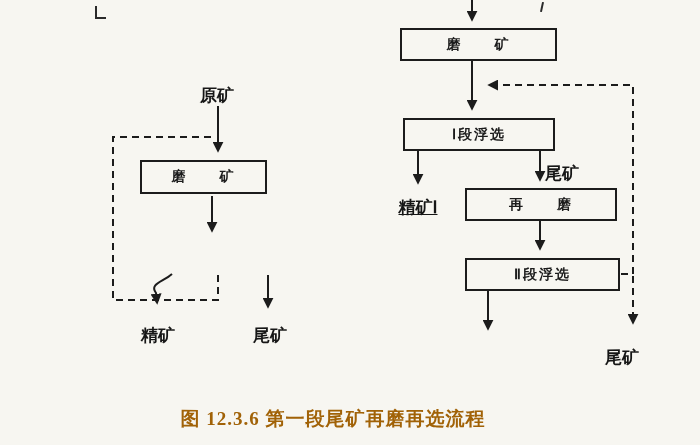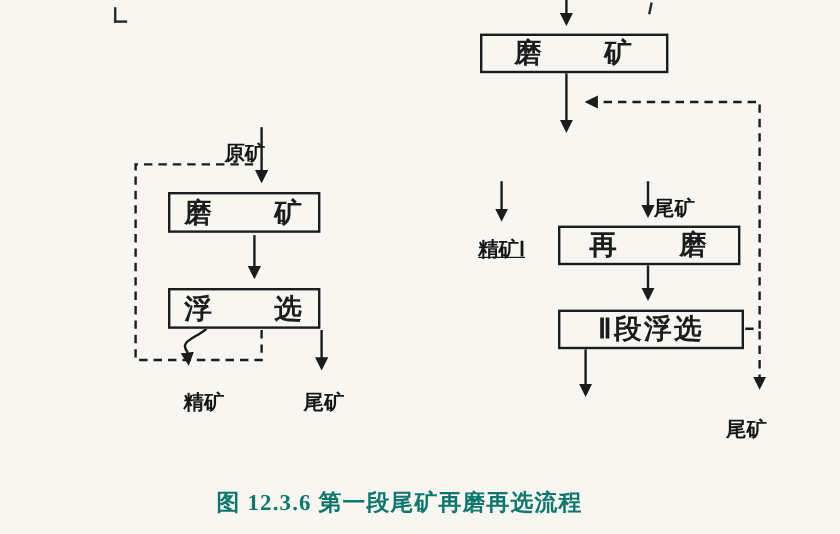--- a/index.html
+++ b/index.html
@@ -11,39 +11,39 @@
     overflow:hidden;
     font-family:"Liberation Sans", sans-serif;
     color:#1c1c1c;
   }
   svg.lines{position:absolute;left:0;top:0;}
   .box{
     position:absolute;
     border:2px solid #1c1c1c;
     background:#f7f6f1;
     display:flex;align-items:center;justify-content:center;
-    font-weight:bold;font-size:23px;letter-spacing:2px;
+    font-weight:bold;font-size:14px;letter-spacing:2px;
     color:#1c1c1c;
     box-sizing:border-box;
   }
   .lbl{
     position:absolute;
     font-weight:bold;font-size:17px;
     color:#161616;
     text-align:center;
     white-space:nowrap;
   }
   .caption{
     position:absolute;
     left:0;top:406px;width:666px;
     text-align:center;
     font-weight:bold;font-size:19px;
     letter-spacing:1px;
     font-family:"Liberation Serif", serif;
-    color:#0f766e;
+    color:#a16207;
   }
   .artifact{position:absolute;}
 </style>
 </head>
 <body>
 
 <div id="page">
 
   <svg class="lines" width="700" height="445" viewBox="0 0 700 445">
     <defs>
@@ -63,32 +63,32 @@
       <line x1="472" y1="61" x2="472" y2="108" marker-end="url(#ah)"></line>
       <line x1="418" y1="151" x2="418" y2="182" marker-end="url(#ah)"></line>
       <line x1="540" y1="151" x2="540" y2="179" marker-end="url(#ah)"></line>
       <line x1="540" y1="221" x2="540" y2="248" marker-end="url(#ah)"></line>
       <line x1="488" y1="291" x2="488" y2="328" marker-end="url(#ah)"></line>
       <path d="M621,274 L633,274 L633,85 L490,85" stroke-dasharray="7 5" marker-end="url(#ah)"></path>
       <path d="M633,276 L633,322" stroke-dasharray="7 5" marker-end="url(#ah)"></path>
     </g>
   </svg>
 
-  <div class="lbl" style="left:178px;top:84px;width:52px;margin-top:32px;">原矿</div>
+  <div class="lbl" style="left:191px;top:84px;width:52px;">原矿</div>
 
   <div class="box" style="left:140px;top:160px;width:127px;height:34px;">磨　　矿</div>
 
-  <div class="box" style="left:140px;top:240px;width:127px;height:34px;">浮　　选</div>
 
-  <div class="lbl" style="left:146px;top:324px;width:48px;">精矿</div>
+  <div class="lbl" style="left:134px;top:324px;width:48px;">精矿</div>
 
   <div class="lbl" style="left:246px;top:324px;width:48px;">尾矿</div>
 
   <div class="box" style="left:400px;top:28px;width:157px;height:33px;">磨　　矿</div>
 
+  <div class="box" style="left:403px;top:118px;width:152px;height:33px;">Ⅰ段浮选</div>
 
   <div class="lbl" style="left:388px;top:196px;width:60px;text-decoration:underline;">精矿Ⅰ</div>
 
   <div class="lbl" style="left:545px;top:162px;width:48px;text-align:left;">尾矿</div>
 
   <div class="box" style="left:465px;top:188px;width:152px;height:33px;">再　　磨</div>
 
   <div class="box" style="left:465px;top:258px;width:155px;height:33px;">Ⅱ段浮选</div>
 
 

